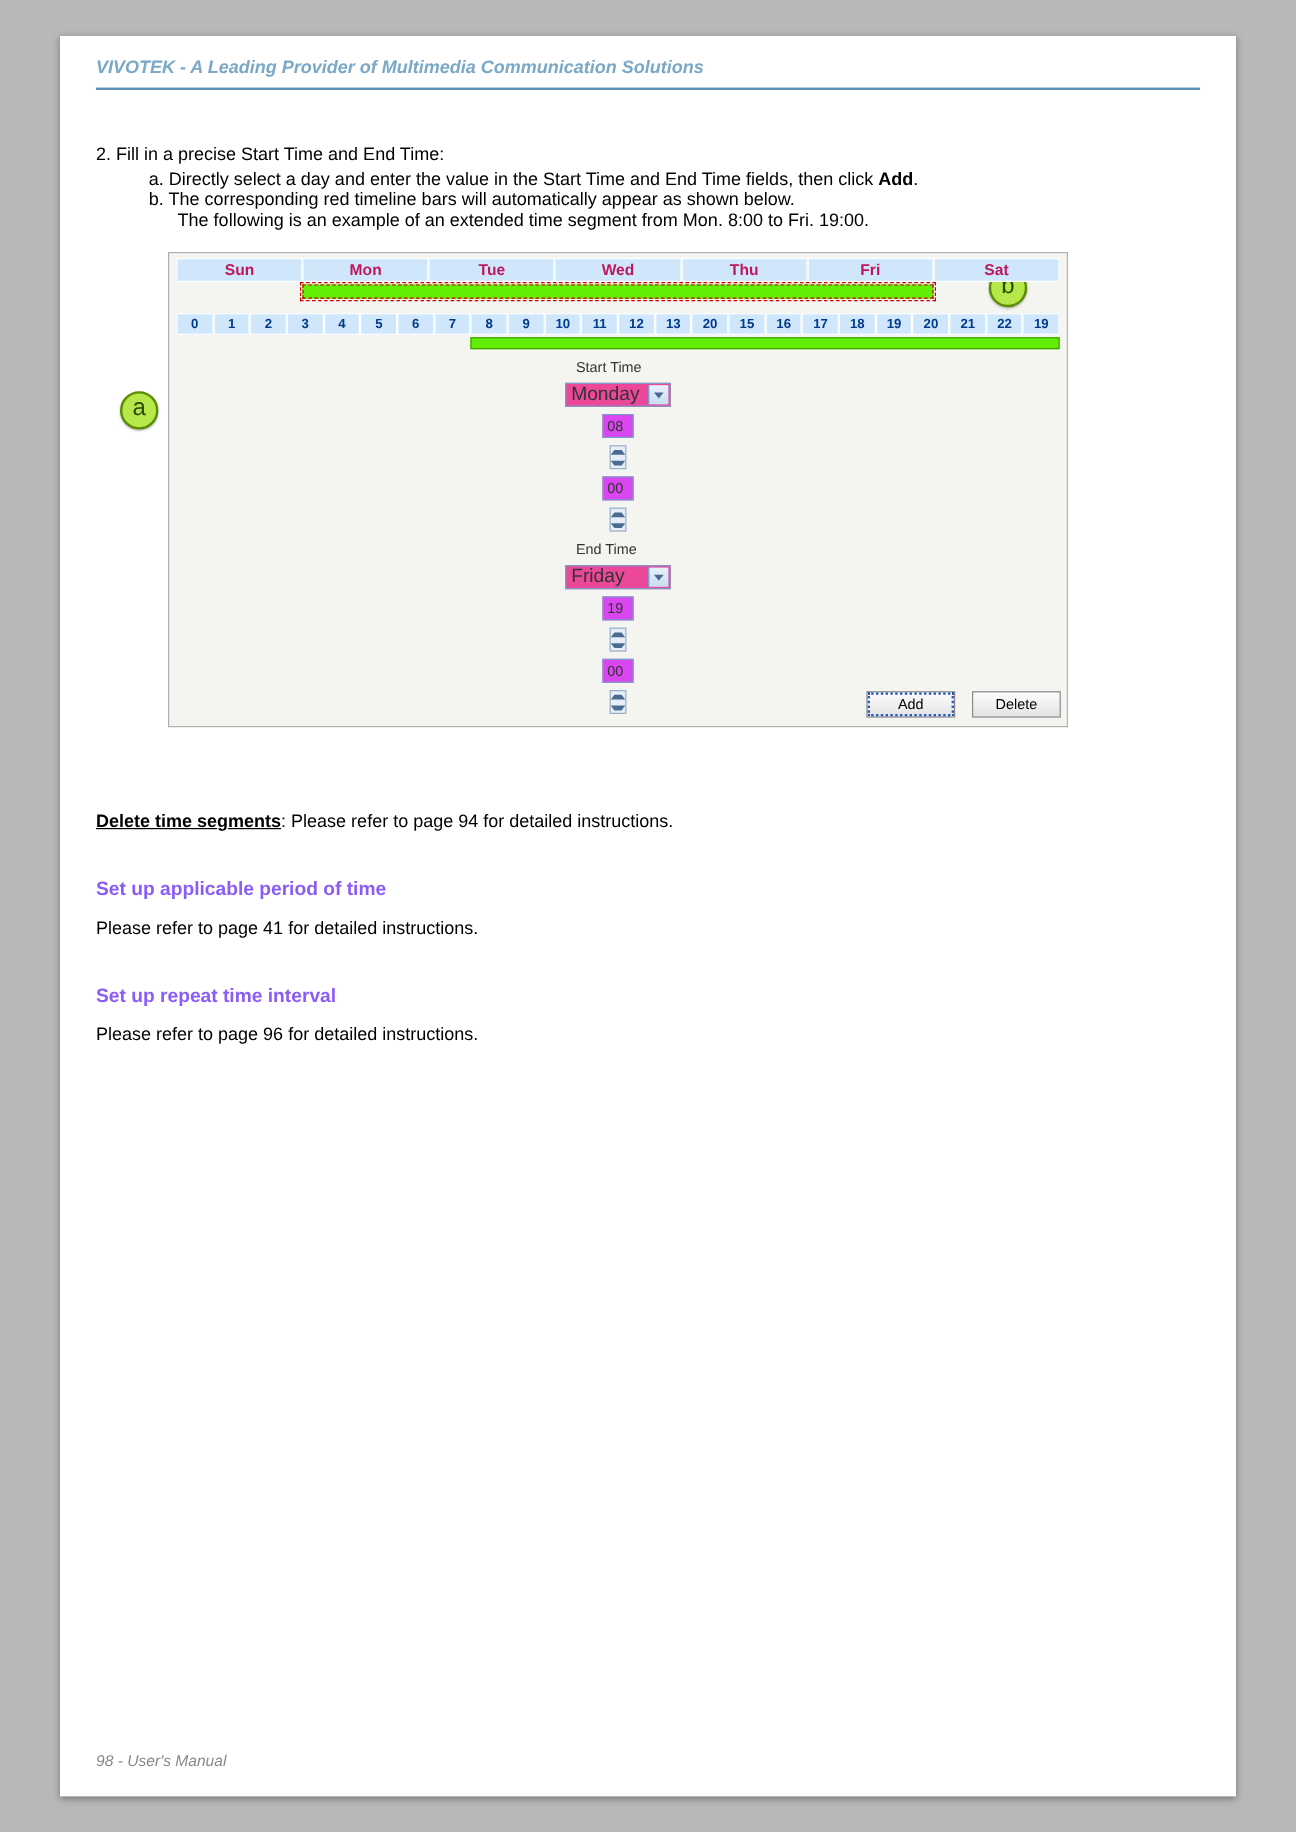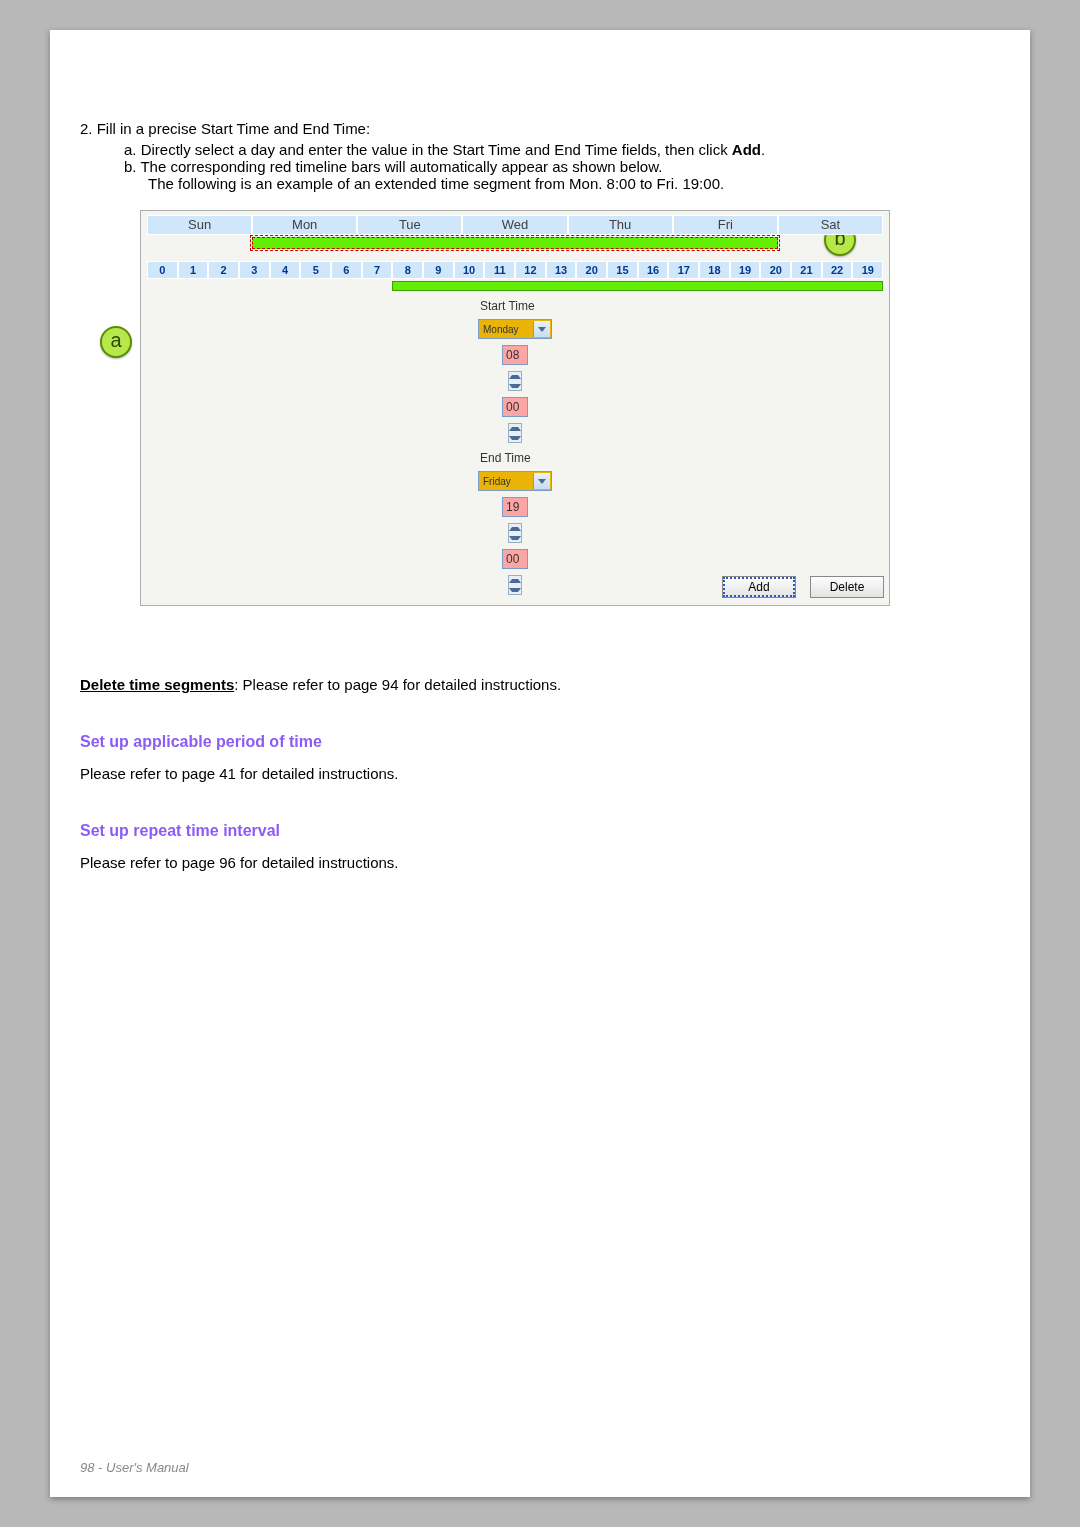--- a/index.html
+++ b/index.html
@@ -60,22 +60,22 @@
   .day-row{
     display:flex;
     height:20px;
     position:relative;
   }
   .day-cell{
     flex:1;
     text-align:center;
     font-family:"Trebuchet MS",Tahoma,sans-serif;
     font-size:13px;
-    font-weight:normal;
-    color:#404040;
+    font-weight:bold;
+    color:#be185d;
     background:#cfe6fb;
     border:1px solid #fff;
     box-sizing:border-box;
     line-height:18px;
   }
   .timeline-band{
     position:relative;
     height:12px;
     margin-top:2px;
     background:#62ef05;
@@ -123,40 +123,40 @@
     gap:6px;
     margin-top:8px;
     font-family:Tahoma,Arial,sans-serif;
     font-size:12px;
     color:#333;
     flex-direction:column;
   }
   .lbl{width:70px;}
   .dd{
     display:flex;align-items:center;
-    width:74px;height:20px;
+    width:88px;height:20px;
     border:1px solid #7a9cc6;
-    background:#eab308;
-    font-size:10px;
+    background:#ec4899;
+    font-size:16px;
     padding-left:4px;
     position:relative;
     box-sizing:border-box;
   }
   .dd .arrow{
     position:absolute;right:1px;top:1px;bottom:1px;width:16px;
     background:linear-gradient(#e8f1fb,#c9ddf1);
     border-left:1px solid #7a9cc6;
     display:flex;align-items:center;justify-content:center;
   }
   .chev{
     width:0;height:0;border-left:4px solid transparent;border-right:4px solid transparent;
     border-top:5px solid #4b6b92;
   }
   .spin{
-    width:26px;height:20px;border:1px solid #7a9cc6;background:#fca5a5;
+    width:26px;height:20px;border:1px solid #7a9cc6;background:#d946ef;
     font-size:12px;text-align:left;padding-left:3px;line-height:18px;box-sizing:border-box;
   }
   .spinbtns{
     width:14px;height:20px;border:1px solid #9aaec6;background:#e6eef7;
     box-sizing:border-box;display:flex;flex-direction:column;
   }
   .spinbtns span{flex:1;display:flex;align-items:center;justify-content:center;}
   .up{width:0;height:0;border-left:3px solid transparent;border-right:3px solid transparent;border-bottom:4px solid #4b6b92;}
   .dn{width:0;height:0;border-left:3px solid transparent;border-right:3px solid transparent;border-top:4px solid #4b6b92;}
   .btn{
@@ -192,20 +192,23 @@
     color:#888;
     font-style:italic;
     font-size:13px;
   }
 </style>
 </head>
 <body>
 
 <div class="page">
 
+  <div class="hdr">
+    <span class="hdr-txt">VIVOTEK - A Leading Provider of Multimedia Communication Solutions</span>
+  </div>
 
   <div class="content">
 
     <div class="step-line">
       <span>2.</span>
       <span>Fill in a precise Start Time and End Time:</span>
     </div>
     <div class="sub">
       <span>a. Directly select a day and enter the value in the Start Time and End Time fields, then click </span><span class="bold">Add</span><span>.</span>
     </div>

